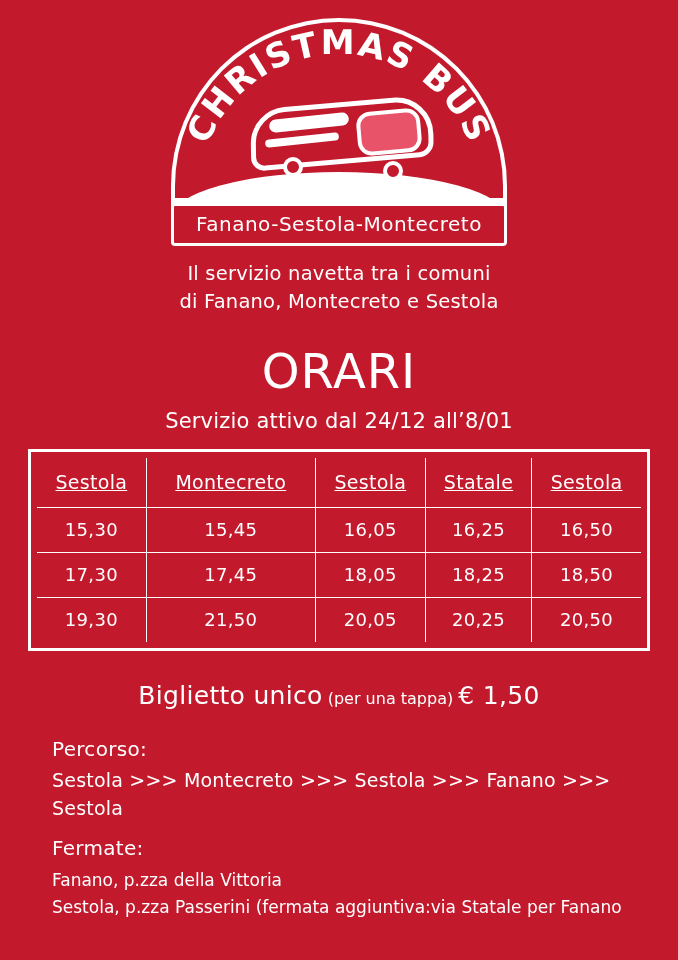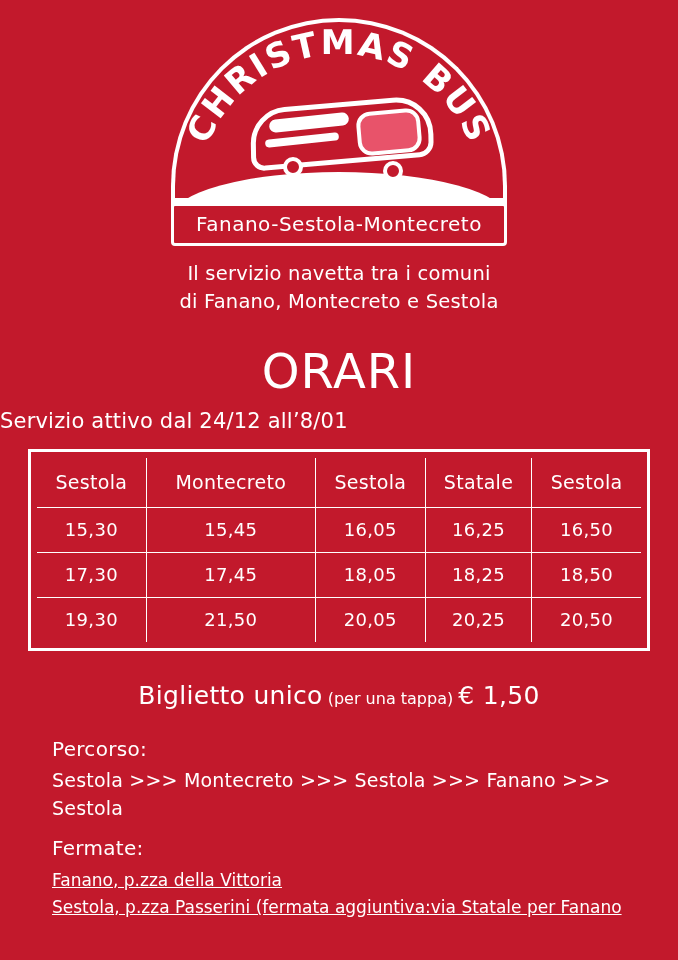--- a/index.html
+++ b/index.html
@@ -135,20 +135,21 @@
   }
 
   .orari {
     text-align: center;
     font-size: 48px;
     font-weight: normal;
     letter-spacing: 1px;
     margin-top: 26px;
   }
   .orari-sub {
+    text-align: center;
     font-size: 21px;
     margin-top: 10px;
     letter-spacing: 0.2px;
   }
 
   
   .table-outer {
     margin: 16px 28px 0;
     border: 3px solid #ffffff;
     padding: 6px;
@@ -168,21 +169,21 @@
     padding: 13px 0 14px;
     letter-spacing: 0.3px;
   }
   table td {
     font-size: 18px;
     padding: 11px 0 12px;
     letter-spacing: 0.3px;
   }
   table tr th:first-child, table tr td:first-child { border-left: none; }
   table tr th:last-child, table tr td:last-child { border-right: none; }
-  table thead tr th { border-top: none; }
+  table thead tr th { border-top: none; text-decoration: underline; }
   table tbody tr:last-child td { border-bottom: none; }
 
   
   .price {
     text-align: center;
     margin-top: 30px;
     white-space: nowrap;
   }
   .price .big {
     font-size: 25px;
@@ -202,21 +203,21 @@
     font-size: 19px;
     line-height: 1.5;
   }
   .info .label {
     font-size: 20px;
     letter-spacing: 0.3px;
     margin-bottom: 2px;
   }
   .route { font-size: 19px; letter-spacing: 0.2px; }
   .stops { margin-top: 4px; }
-  .stops div { font-size: 17px; line-height: 1.62; text-decoration: underline; }
+  .stops div { font-size: 17px; line-height: 1.62; }
   .block-gap { height: 10px; }
 </style>
 </head>
 <body>
 
 <div class="logo-wrap">
   <div class="logo">
     <div class="logo-circle"></div>
     <div class="logo-snow"></div>
     <div class="logo-snow-mask"></div>

